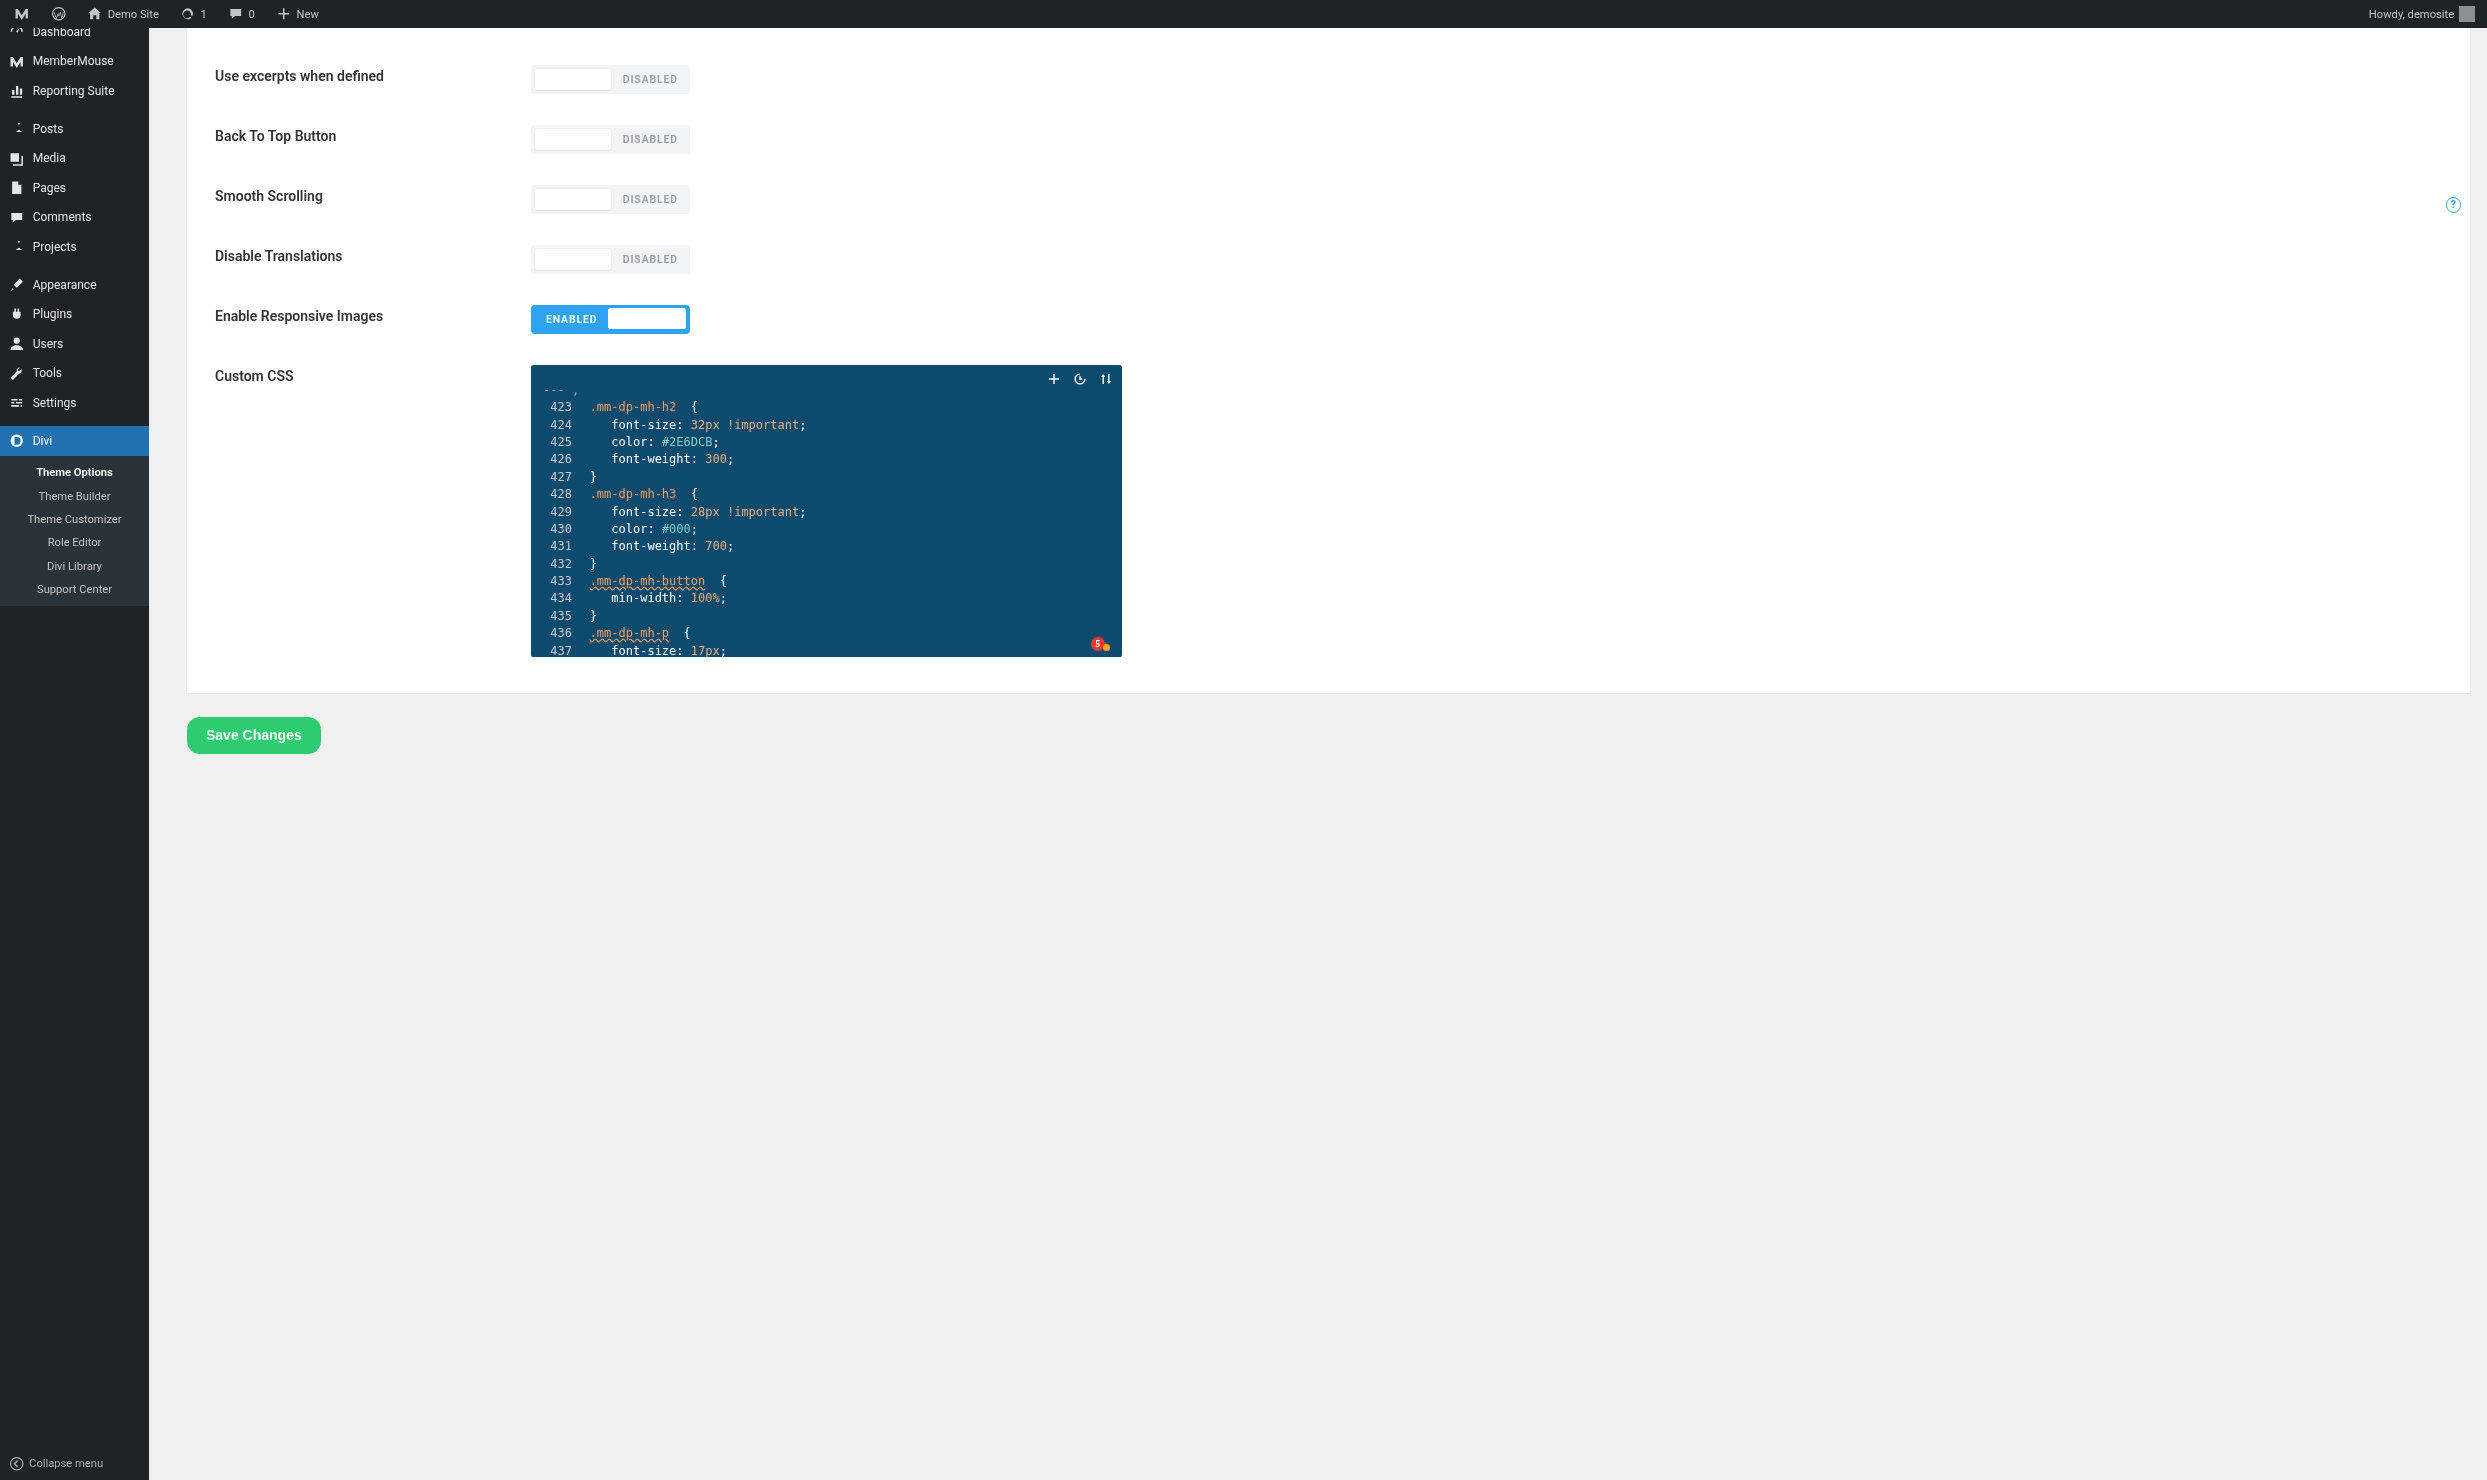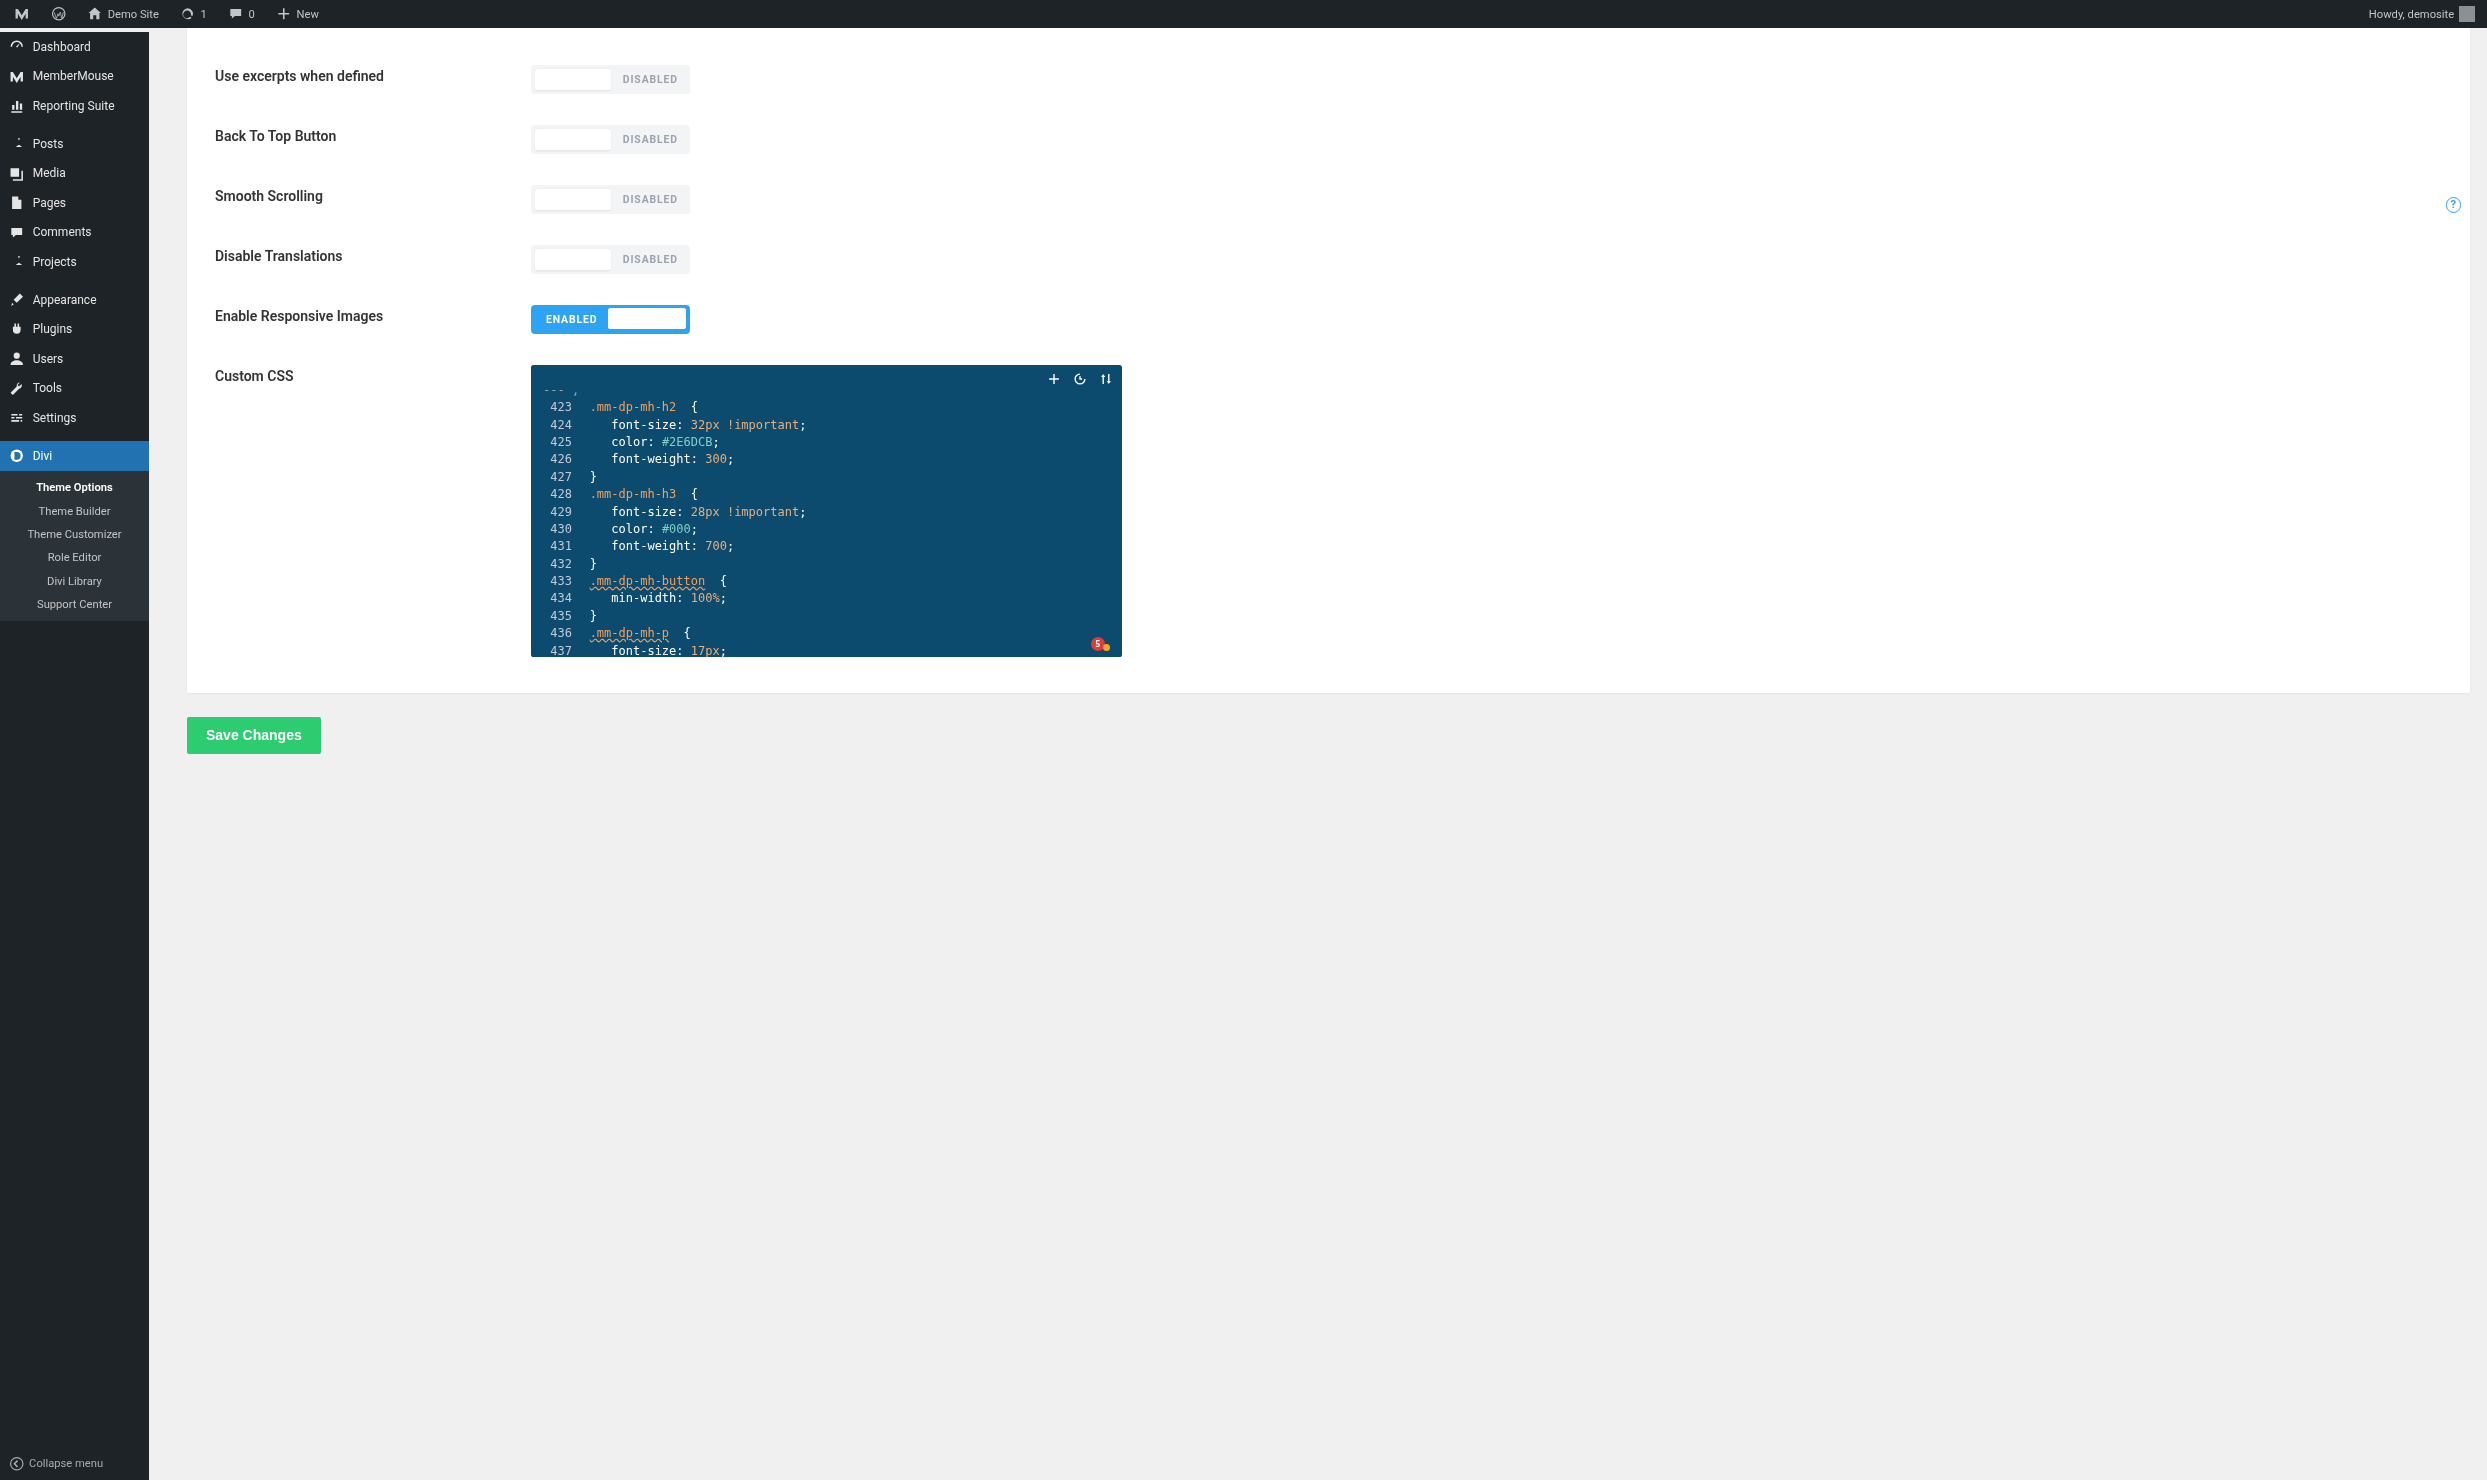--- a/index.html
+++ b/index.html
@@ -22,21 +22,21 @@
   display: flex; align-items: center; gap: 5.2px;
   padding: 0 7px; height: 28px; cursor: pointer; color: #c3c4c7;
 }
 .adminbar-right { display: flex; align-items: center; gap: 5.2px; padding-right: 5.2px;}
 .avatar {
   width: 15.5px; height: 15.5px; background: #8c8f94;
   display: inline-block;
 }
 
 .sidebar {
-  position: fixed; top: 32px; left: 0; bottom: 0; width: 149px;
+  position: fixed; top: 17px; left: 0; bottom: 0; width: 149px;
   background: #1d2327; color: #c3c4c7;
   display: flex; flex-direction: column;
   font-size: 12px;
 }
 .menu-item {
   display: flex; align-items: center; gap: 8.6px;
   padding: 7px 8.6px;
   cursor: pointer;
   color: #e5e5e5;
 }
@@ -134,21 +134,21 @@
 .prop { color: #fff; }
 .num { color: #e8b07d; }
 .kw { color: #e8b07d; }
 .hex { color: #7fd0c5; }
 .faded { color: #9aa4b3; }
 
 .save-btn {
   margin-top: 24px; margin-left: 0;
   background: #2ecc71; color: #fff; border: 0;
   padding: 10.4px 19px; font-size: 14px; font-weight: 600;
-  border-radius: 2px; cursor: pointer;
+  border-radius: 13px; cursor: pointer;
 }
 
 .help-badge {
   position: fixed; right: 26px; top: 197px;
   width: 15.5px; height: 15.5px; border: 1.7px solid #2ea3f2; border-radius: 50%;
   color: #2ea3f2; display: flex; align-items: center; justify-content: center;
   font-size: 11.2px; font-weight: 700; cursor: pointer;
 }
 
 .error-badge {

